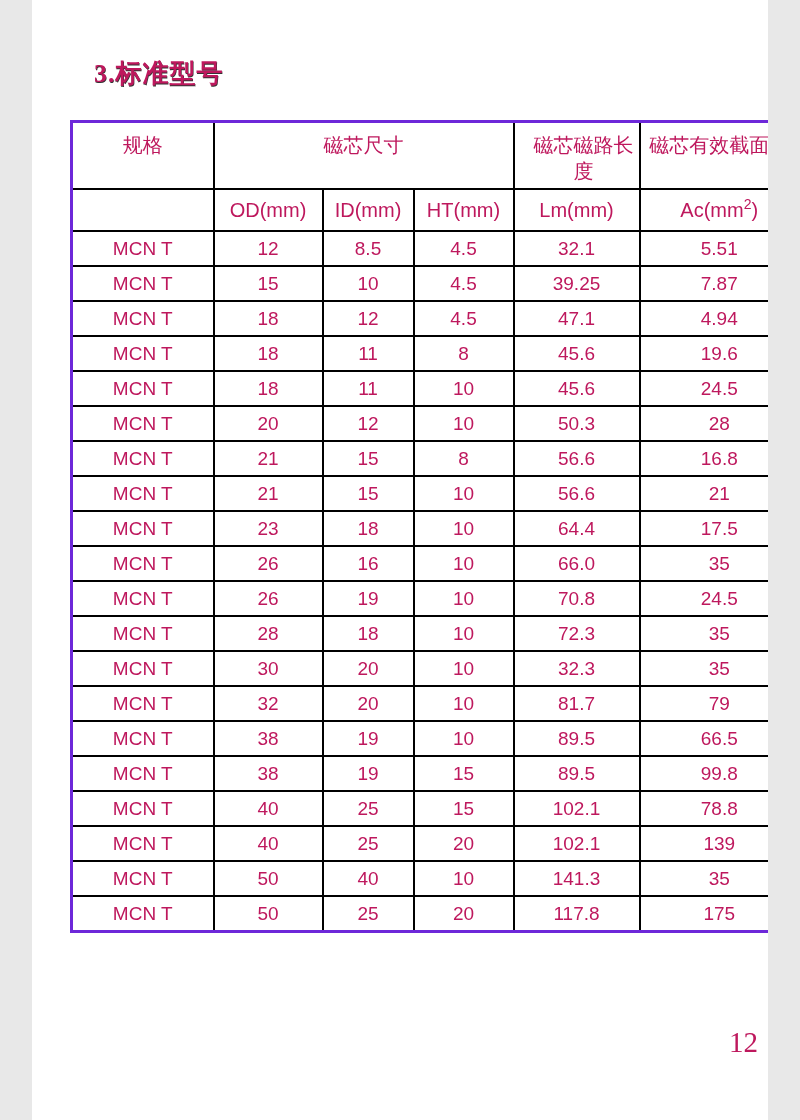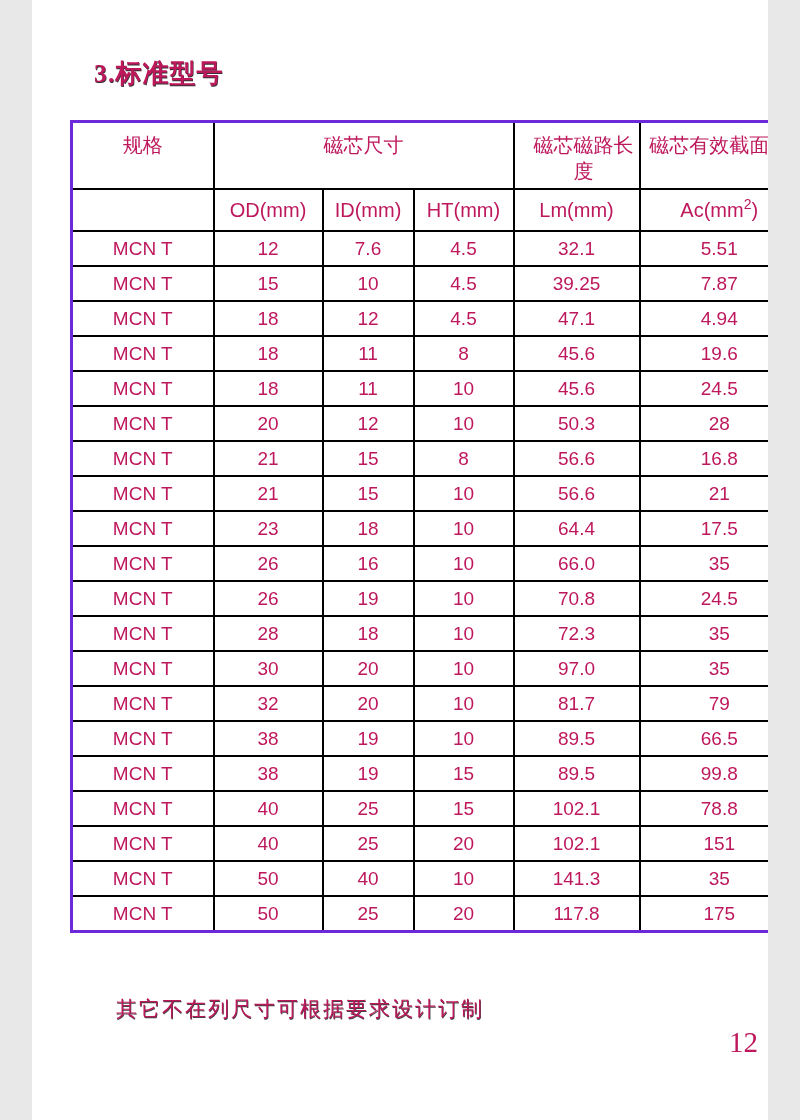--- a/index.html
+++ b/index.html
@@ -120,21 +120,21 @@
         <th>ID(mm)</th>
         <th>HT(mm)</th>
         <th>Lm(mm)</th>
         <th><span>Ac(mm</span><sup>2</sup><span>)</span></th>
       </tr>
     </thead>
     <tbody class="data-rows" data-rows="">
         <tr>
           <td>MCN T</td>
           <td>12</td>
-          <td>7.6</td>
+          <td>8.5</td>
           <td>4.5</td>
           <td>32.1</td>
           <td>5.51</td>
         </tr>
         <tr>
           <td>MCN T</td>
           <td>15</td>
           <td>10</td>
           <td>4.5</td>
           <td>39.25</td>
@@ -218,21 +218,21 @@
           <td>18</td>
           <td>10</td>
           <td>72.3</td>
           <td>35</td>
         </tr>
         <tr>
           <td>MCN T</td>
           <td>30</td>
           <td>20</td>
           <td>10</td>
-          <td>97.0</td>
+          <td>32.3</td>
           <td>35</td>
         </tr>
         <tr>
           <td>MCN T</td>
           <td>32</td>
           <td>20</td>
           <td>10</td>
           <td>81.7</td>
           <td>79</td>
         </tr>
@@ -259,38 +259,37 @@
           <td>15</td>
           <td>102.1</td>
           <td>78.8</td>
         </tr>
         <tr>
           <td>MCN T</td>
           <td>40</td>
           <td>25</td>
           <td>20</td>
           <td>102.1</td>
-          <td>151</td>
+          <td>139</td>
         </tr>
         <tr>
           <td>MCN T</td>
           <td>50</td>
           <td>40</td>
           <td>10</td>
           <td>141.3</td>
           <td>35</td>
         </tr>
         <tr>
           <td>MCN T</td>
           <td>50</td>
           <td>25</td>
           <td>20</td>
           <td>117.8</td>
           <td>175</td>
         </tr>
       </tbody>
   </table>
 
-  <div class="footnote">其它不在列尺寸可根据要求设计订制</div>
 
   <div class="page-number">12</div>
 
 </div>
 
 </body></html>

